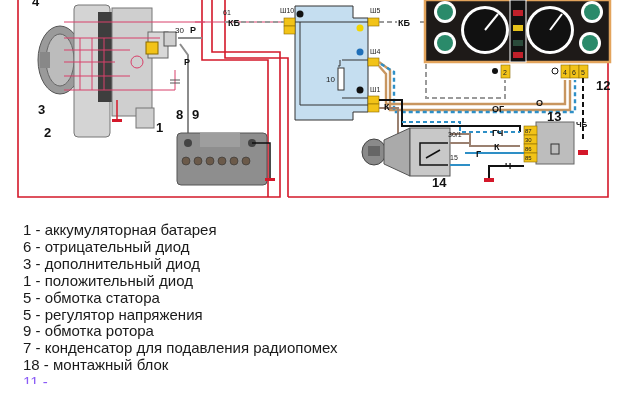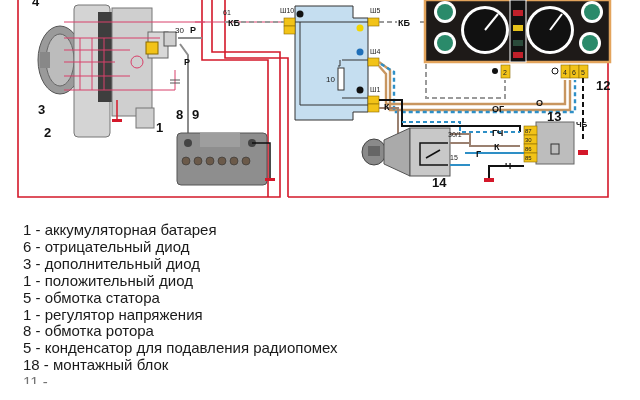--- a/index.html
+++ b/index.html
@@ -2,21 +2,21 @@
 <html><head>
 <meta charset="utf-8">
 <style>
   html, body { margin:0; padding:0; background:#ffffff; }
   body { width:640px; height:400px; overflow:hidden; position:relative; font-family:"Liberation Sans", sans-serif; }
   #diagram { position:absolute; left:0; top:0; width:640px; height:210px; }
   .lbl { font-family:"Liberation Sans", sans-serif; font-weight:bold; fill:#111; }
   .small { font-family:"Liberation Sans", sans-serif; fill:#222; }
   .legend { position:absolute; left:15px; top:222px; margin:0; padding:0; list-style:none; }
   .legend li { font-size:15px; font-weight:normal; color:#1a1a1a; line-height:16.9px; white-space:nowrap;margin-left:8px; }
-  .legend li.faded { color:#737373; height:10px; overflow:hidden; }
+  .legend li.faded { color:#8b5cf6; height:10px; overflow:hidden; }
 </style>
 </head>
 <body>
 
 <svg id="diagram" viewBox="0 0 640 210" xmlns="http://www.w3.org/2000/svg">
 
   <g fill="none" stroke="#d4182a" stroke-width="1.6">
     <polyline points="18,0 18,197 280,197 280,52 212,52 212,0"></polyline>
     <polyline points="202,0 202,60 268,60 268,197"></polyline>
     <polyline points="288,197 288,58 225,58 225,0"></polyline>
@@ -214,18 +214,18 @@
   <text class="small" x="572" y="75" font-size="7">6</text>
   <text class="small" x="581" y="75" font-size="7">5</text>
 </svg>
 
 <ul class="legend">
   <li>1 - аккумуляторная батарея</li>
   <li>6 - отрицательный диод</li>
   <li>3 - дополнительный диод</li>
   <li>1 - положительный диод</li>
   <li>5 - обмотка статора</li>
-  <li>1 - регулятор напряжения</li>
-  <li>8 - обмотка ротора</li>
-  <li>5 - конденсатор для подавления радиопомех</li>
+  <li>5 - регулятор напряжения</li>
+  <li>9 - обмотка ротора</li>
+  <li>7 - конденсатор для подавления радиопомех</li>
   <li>18 - монтажный блок</li>
   <li class="faded">11 - ...</li>
 </ul>
 
 </body></html>

